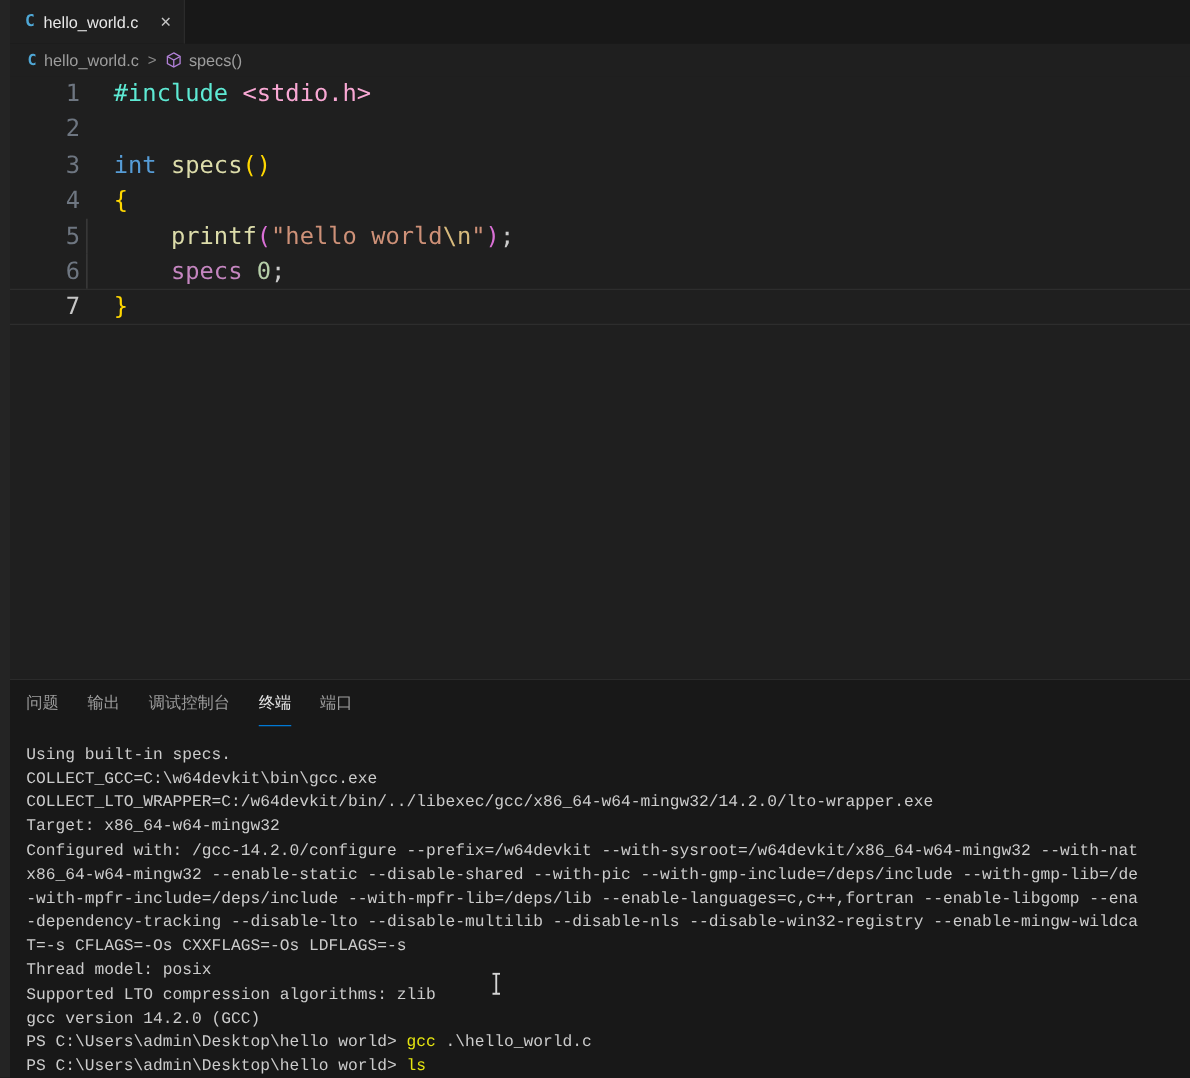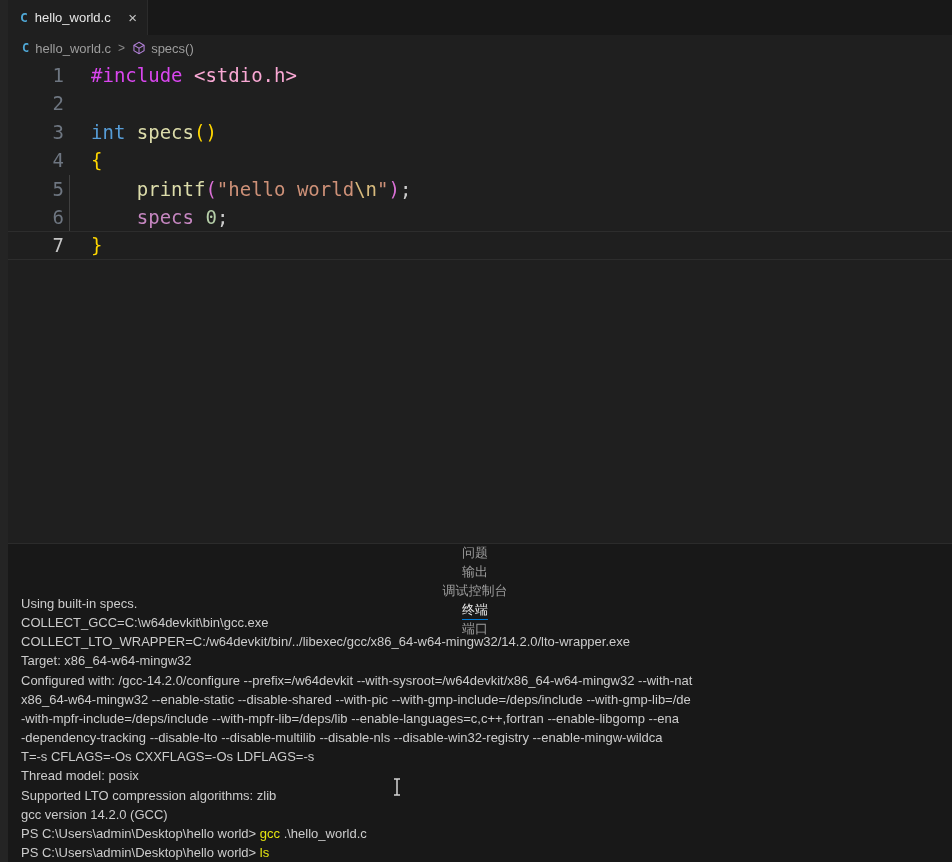--- a/index.html
+++ b/index.html
@@ -38,25 +38,25 @@
   .code-line{display:flex;height:28.4px;line-height:28.4px;white-space:pre;position:relative;}
   .code-line.active{border-top:1px solid #2d2d2d;border-bottom:1px solid #2d2d2d;height:28.4px;line-height:26.4px;}
   .line-number{width:56px;text-align:right;color:#6e7681;flex:none;user-select:none;}
   .code-line.active .line-number{color:#c6c6c6;}
   .line-content{padding-left:27px;position:relative;flex:1;color:#cccccc;}
   .indent-guide{position:absolute;left:5px;top:0;bottom:0;width:1px;background:#404040;}
 
   
   .panel{height:319px;background:var(--panel-bg);border-top:1px solid var(--border);
          flex:none;position:relative;overflow:hidden;}
-  .panel-tabs{height:37px;display:flex;align-items:center;padding-left:13px;flex-direction:column;}
+  .panel-tabs{height:37px;display:flex;align-items:center;padding-left:13px;}
   .panel-tab{font-size:13px;color:#9d9d9d;margin-right:23px;height:37px;display:flex;
              align-items:center;cursor:pointer;border-bottom:1px solid transparent;}
   .panel-tab.active{color:#e7e7e7;border-bottom-color:var(--accent);}
-  .terminal{margin-top:13px;padding-left:13px;font-family:Liberation Sans, sans-serif;
+  .terminal{margin-top:13px;padding-left:13px;font-family:Liberation Mono, monospace;
             font-size:13px;line-height:19.15px;color:#cccccc;white-space:pre;overflow:hidden;}
   .terminal .cmd{color:#e5e510;}
   .ibeam{position:absolute;left:384px;top:234px;pointer-events:none;}
 </style>
 </head>
 <body>
 
 <div class="app">
   <div class="left-strip"></div>
   <div class="main">
@@ -77,21 +77,21 @@
         <svg width="14" height="14" viewBox="0 0 16 16" fill="none" stroke="#b180d7" stroke-width="1.2">
           <path d="M8 1.5 L13.8 4.8 V11.2 L8 14.5 L2.2 11.2 V4.8 Z"></path>
           <path d="M2.2 4.8 L8 8.1 L13.8 4.8 M8 8.1 V14.5"></path>
         </svg>
       </span>
       <span class="crumb">specs()</span>
     </div>
 
     <div class="editor">
       <div>
-          <div class="code-line"><div class="line-number">1</div><div class="line-content"><span style="color: #d946ef;">#include</span><span style="color: rgb(204, 204, 204);"> </span><span style="color: #f9a8d4;">&lt;stdio.h&gt;</span></div></div>
+          <div class="code-line"><div class="line-number">1</div><div class="line-content"><span style="color: #5eead4;">#include</span><span style="color: rgb(204, 204, 204);"> </span><span style="color: #f9a8d4;">&lt;stdio.h&gt;</span></div></div>
           <div class="code-line"><div class="line-number">2</div><div class="line-content"></div></div>
           <div class="code-line"><div class="line-number">3</div><div class="line-content"><span style="color: rgb(86, 156, 214);">int</span><span style="color: rgb(204, 204, 204);"> </span><span style="color: rgb(220, 220, 170);">specs</span><span style="color: rgb(255, 215, 0);">()</span></div></div>
           <div class="code-line"><div class="line-number">4</div><div class="line-content"><span style="color: rgb(255, 215, 0);">{</span></div></div>
           <div class="code-line"><div class="line-number">5</div><div class="line-content"><span class="indent-guide"></span><span style="color: rgb(204, 204, 204);">    </span><span style="color: rgb(220, 220, 170);">printf</span><span style="color: rgb(218, 112, 214);">(</span><span style="color: rgb(206, 145, 120);">"hello world</span><span style="color: rgb(215, 186, 125);">\n</span><span style="color: rgb(206, 145, 120);">"</span><span style="color: rgb(218, 112, 214);">)</span><span style="color: rgb(204, 204, 204);">;</span></div></div>
           <div class="code-line"><div class="line-number">6</div><div class="line-content"><span class="indent-guide"></span><span style="color: rgb(204, 204, 204);">    </span><span style="color: rgb(197, 134, 192);">specs</span><span style="color: rgb(204, 204, 204);"> </span><span style="color: rgb(181, 206, 168);">0</span><span style="color: rgb(204, 204, 204);">;</span></div></div>
           <div class="code-line active"><div class="line-number">7</div><div class="line-content"><span style="color: rgb(255, 215, 0);">}</span></div></div>
         </div>
     </div>
 
     <div class="panel">

